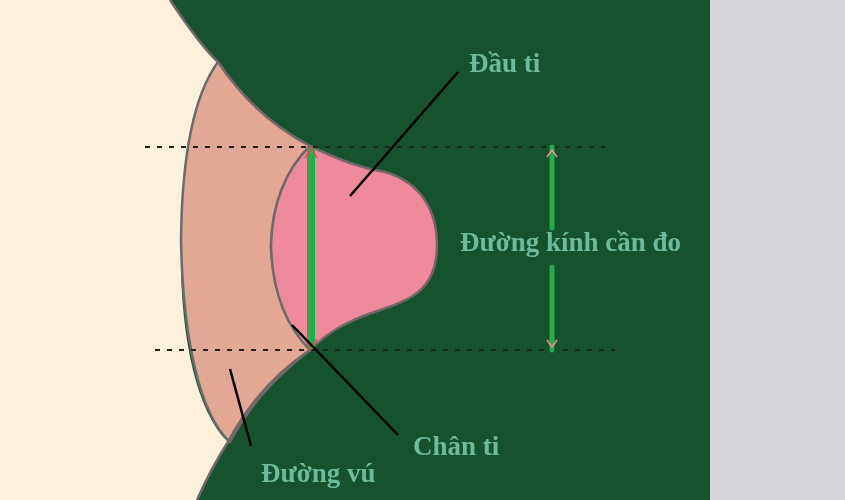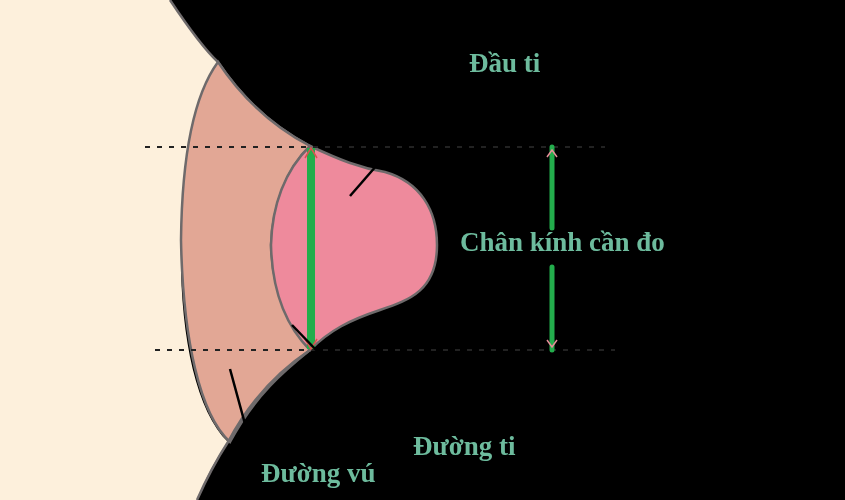--- a/index.html
+++ b/index.html
@@ -1,16 +1,16 @@
 <!DOCTYPE html>
 <html><head>
   <meta charset="utf-8">
   <style>
     html, body { margin: 0; padding: 0; background: #d6d4d8; }
-    .canvas { position: relative; width: 845px; height: 500px; overflow: hidden; background: #000000; }
+    .canvas { position: relative; width: 710px; height: 500px; overflow: hidden; background: #14532d; }
     svg { position: absolute; left: 0; top: 0; }
     .label {
       position: absolute;
       font-family: "Liberation Serif", "DejaVu Serif", serif;
       font-weight: bold;
       font-size: 27px;
       color: #6dbb9d;
       white-space: nowrap;
       line-height: 1;
     }
@@ -46,16 +46,16 @@
     <line x1="552" y1="267" x2="552" y2="350" stroke="#23ad4c" stroke-width="5" stroke-linecap="round"></line>
     <path d="M547,157 L552,150 L557,157" fill="none" stroke="#e8909a" stroke-width="1.5"></path>
     <path d="M547,340 L552,347 L557,340" fill="none" stroke="#e8909a" stroke-width="1.5"></path>
 
     <line x1="458" y1="72" x2="350" y2="196" stroke="#000" stroke-width="2.5"></line>
     <line x1="292" y1="325" x2="398" y2="435" stroke="#000" stroke-width="2.5"></line>
     <line x1="230" y1="369" x2="251" y2="446" stroke="#000" stroke-width="2.5"></line>
   </svg>
 
   <div class="label" id="lbl-nipple">Đầu ti</div>
-  <div class="label" id="lbl-diameter">Chân kính cần đo</div>
-  <div class="label" id="lbl-base">Đường ti</div>
+  <div class="label" id="lbl-diameter">Đường kính cần đo</div>
+  <div class="label" id="lbl-base">Chân ti</div>
   <div class="label" id="lbl-areola">Đường vú</div>
 </div>
 
 </body></html>

